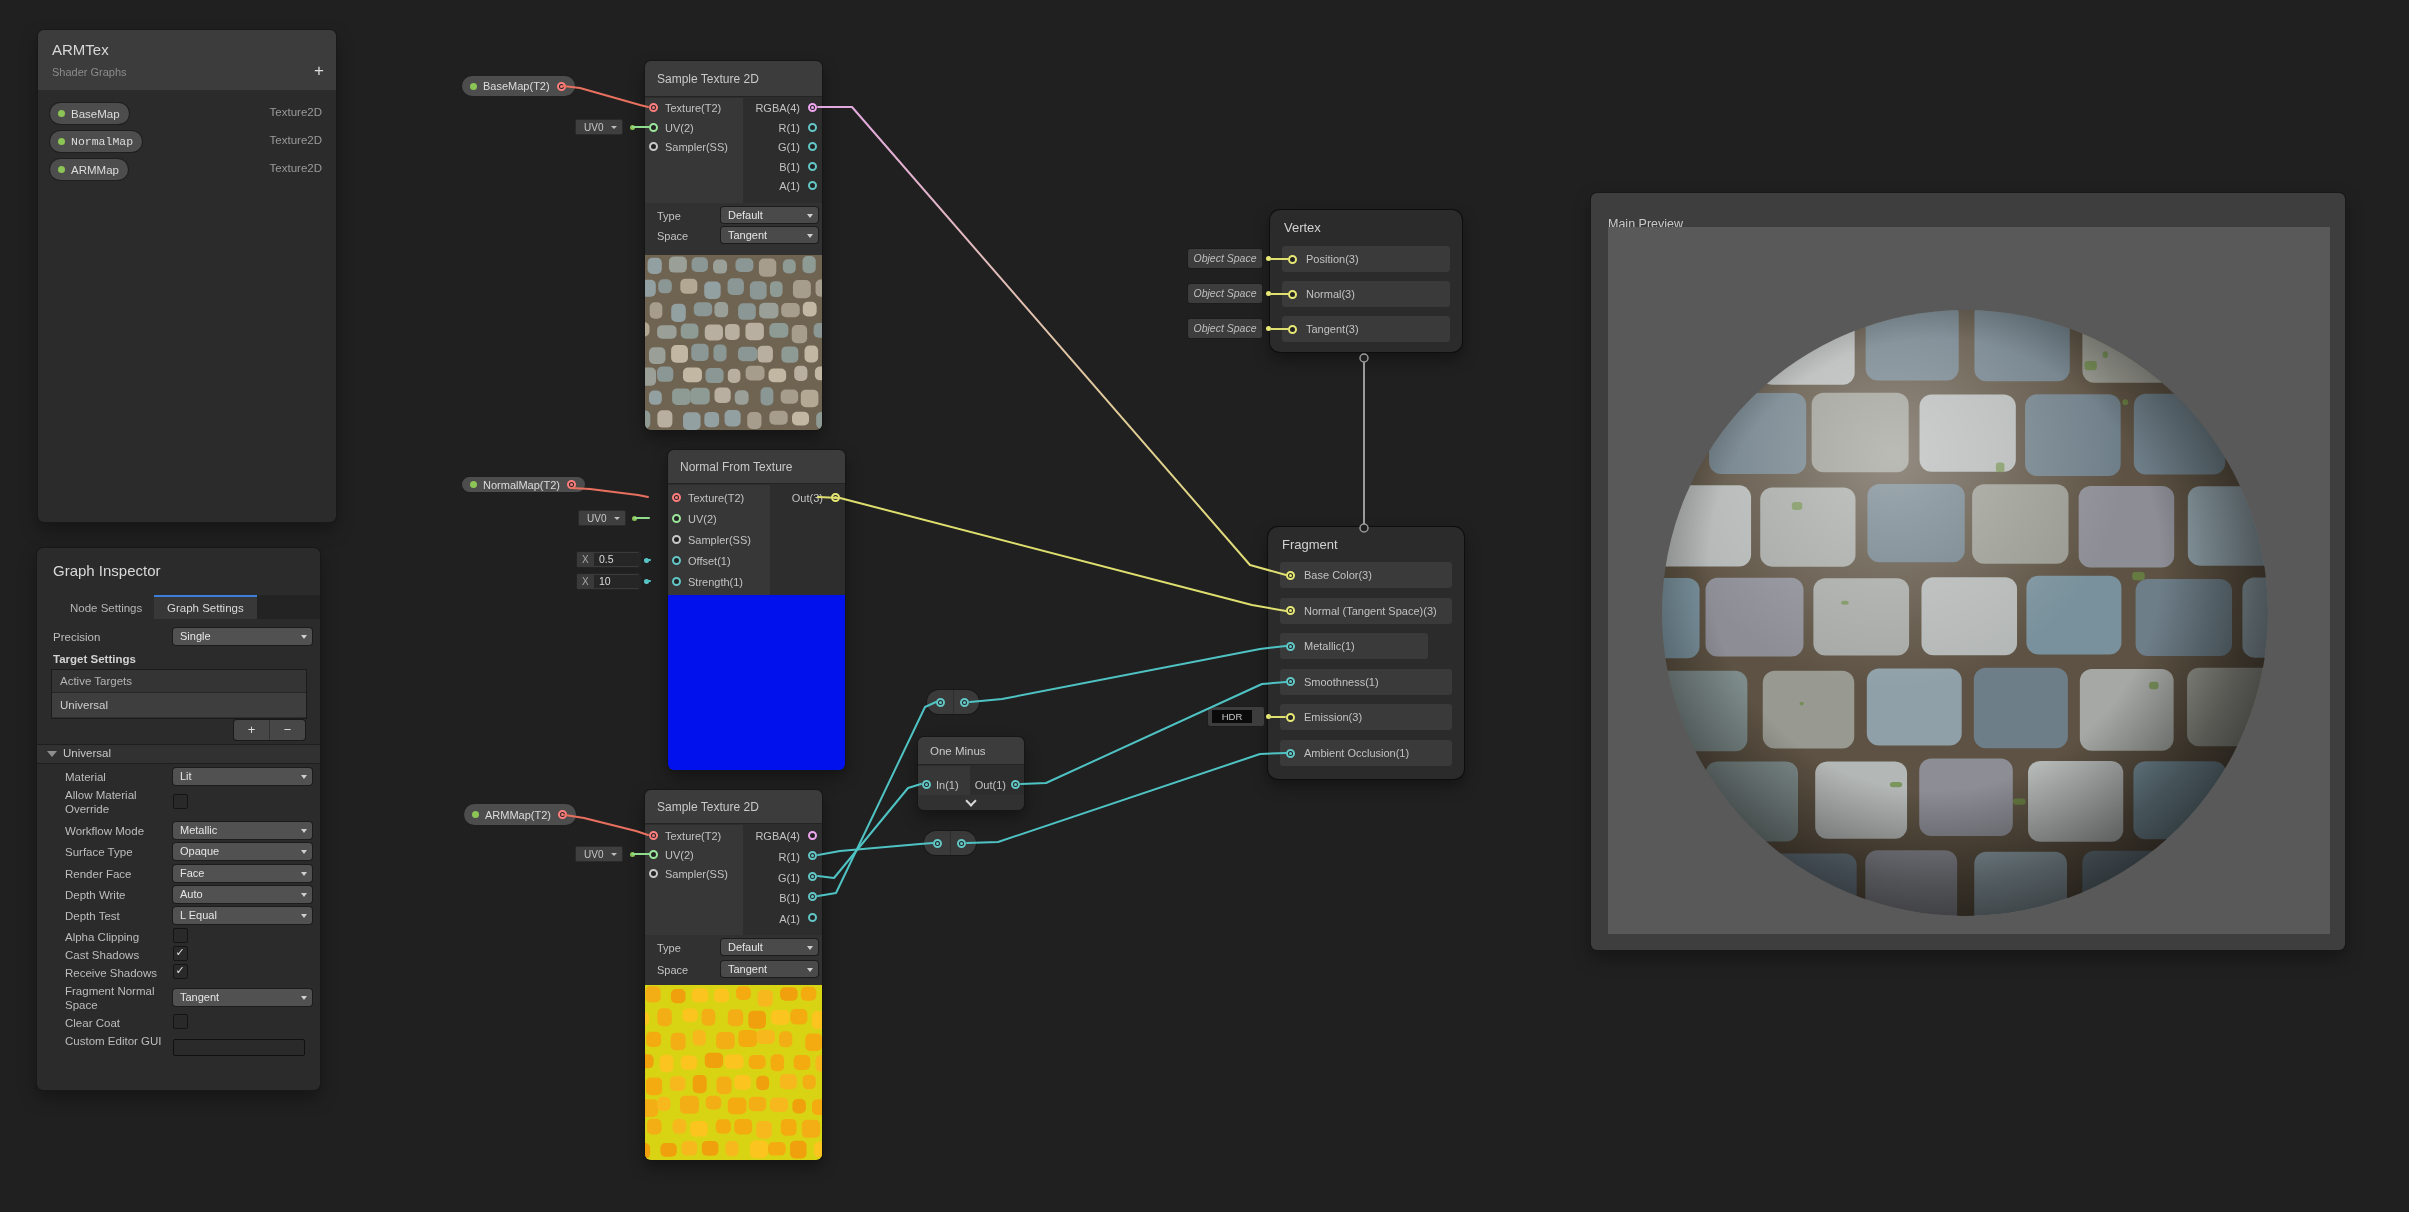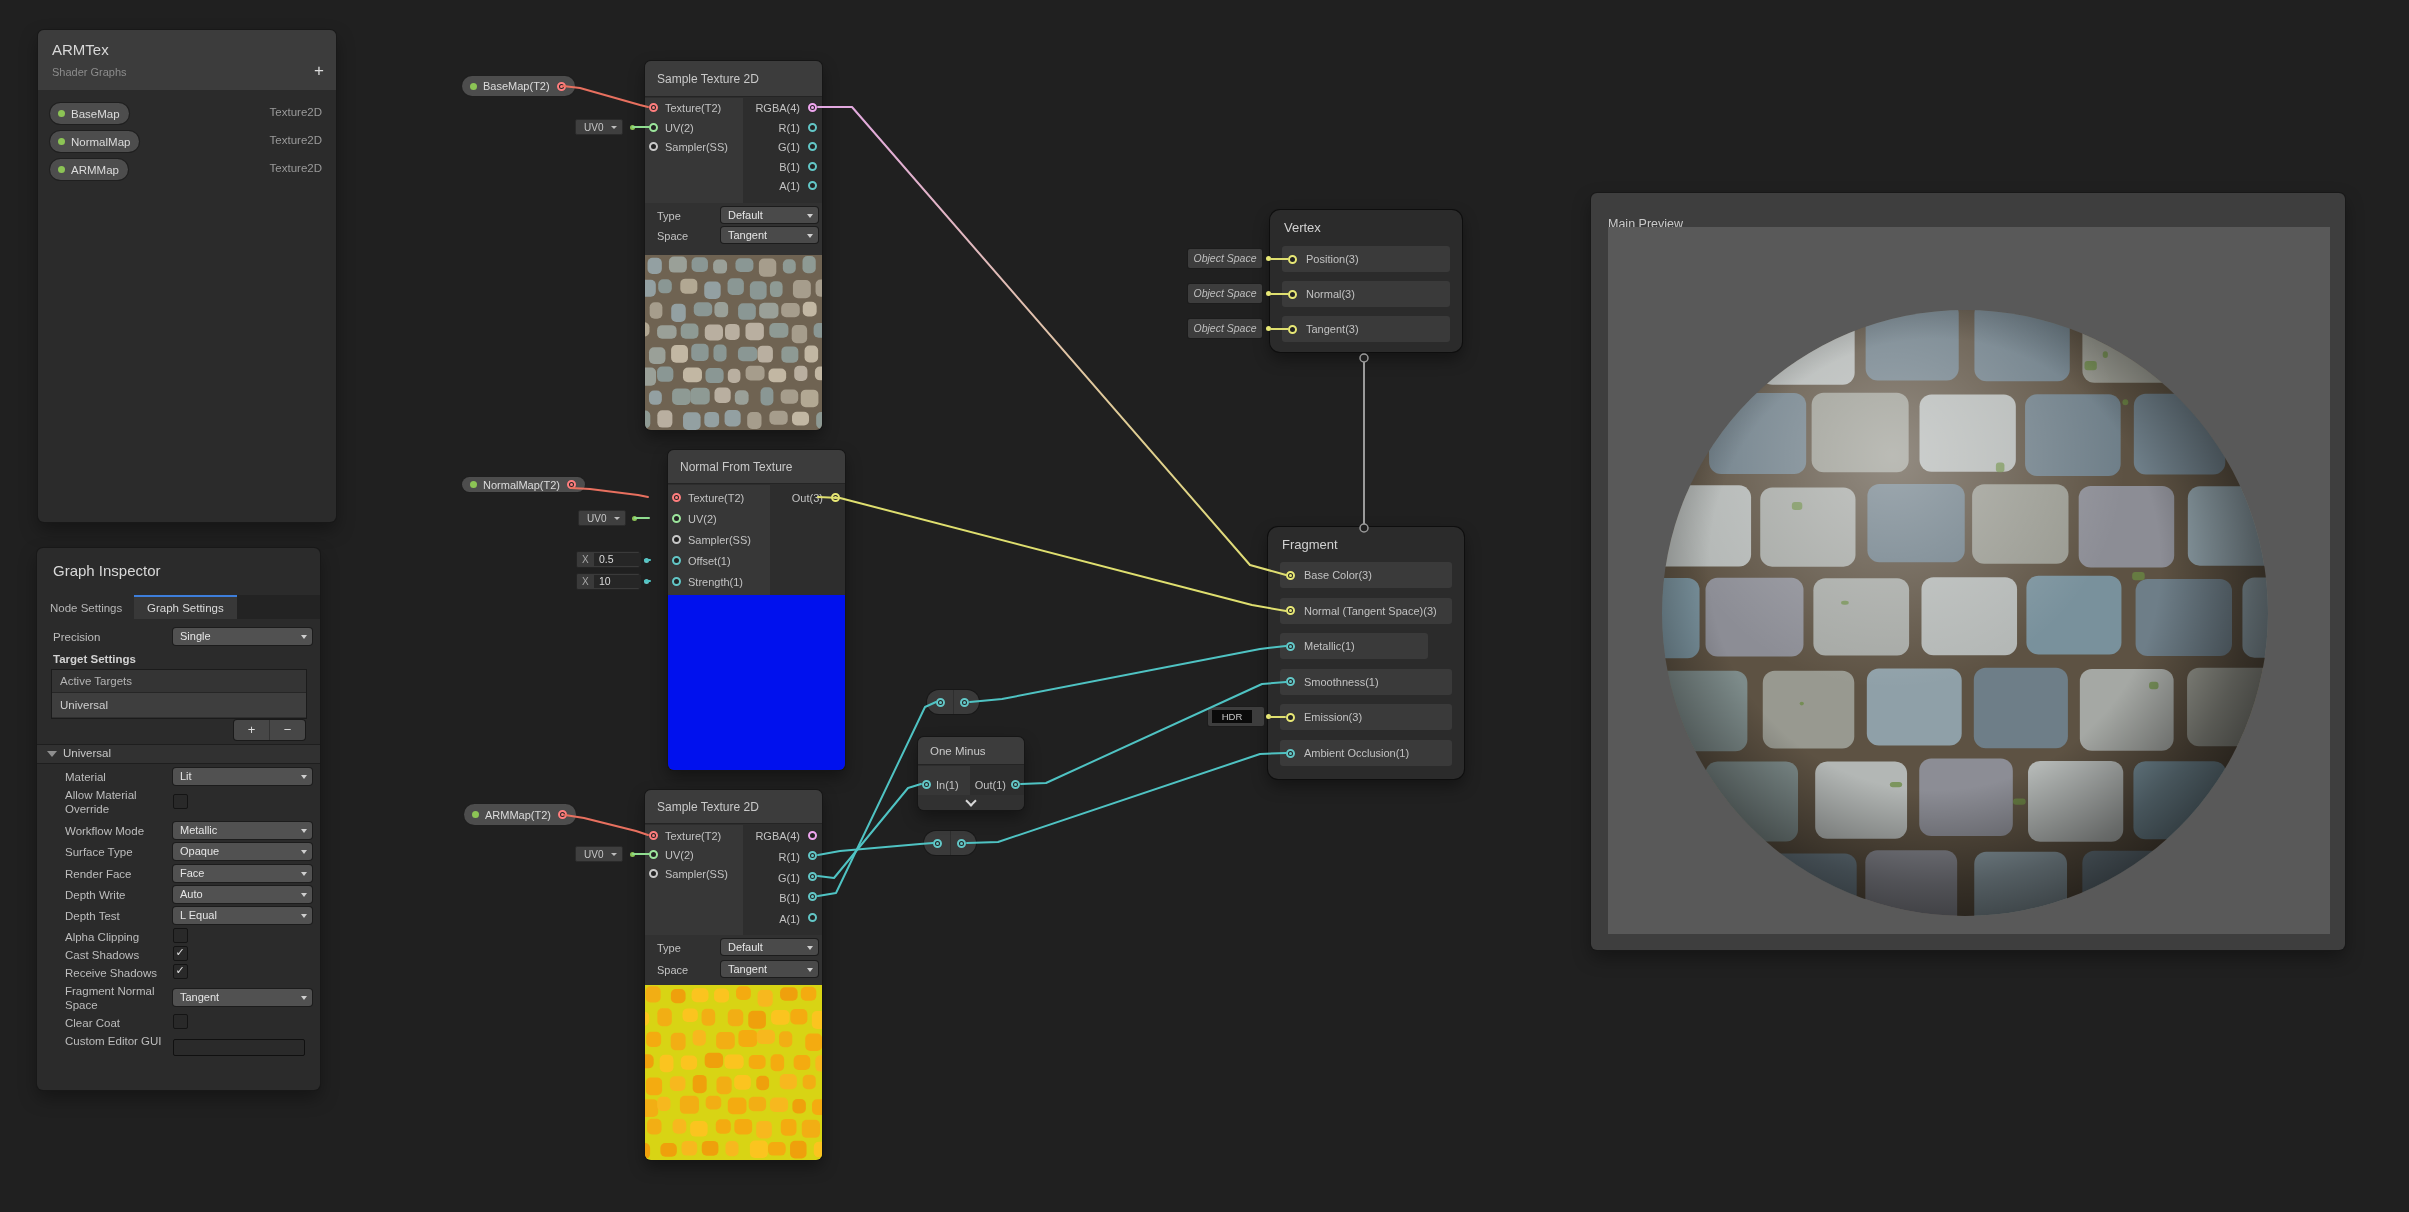--- a/index.html
+++ b/index.html
@@ -80,38 +80,38 @@
     <div class="abs plus" style="right:12px;top:32px;">+</div>
   </div>
   <div class="bb-row" style="top:70px;">
     <div class="pill" style="left:12px;top:3px;">
       <span class="dot dot-g"></span>
       <span class="lbl">BaseMap</span>
     </div>
     <span class="typelbl" style="top:6px;">Texture2D</span>
   </div>
   <div class="bb-row" style="top:98px;">
-    <div class="pill" style="left:12px;top:3px;">
+    <div class="pill" style="left:12px;top:3px;font-family:Liberation Mono, monospace;">
       <span class="dot dot-g"></span>
       <span class="lbl">NormalMap</span>
     </div>
     <span class="typelbl" style="top:6px;">Texture2D</span>
   </div>
   <div class="bb-row" style="top:126px;">
     <div class="pill" style="left:12px;top:3px;">
       <span class="dot dot-g"></span>
       <span class="lbl">ARMMap</span>
     </div>
     <span class="typelbl" style="top:6px;">Texture2D</span>
   </div>
 </div>
 
 <div class="panel" style="left:37px;top:548px;width:283px;height:542px;">
   <div class="abs ptitle" style="left:16px;top:14px;">Graph Inspector</div>
-  <div class="tabbar" style="top:47px;">
+  <div class="tabbar" style="top:47px;margin-left:20px;">
     <div class="tab" style="left:0;"><span>Node Settings</span></div>
     <div class="tab active" style="left:97px;"><span>Graph Settings</span></div>
   </div>
   <div class="ins-label" style="top:82px;">Precision</div>
   <div class="dd" style="left:136px;top:80px;width:132px;">
     <span class="dd-text">Single</span>
       <span class="caret"></span>
   </div>
   <div class="ins-label" style="top:104px;font-weight:bold;color:#D2D2D2;width:200px;">Target Settings</div>
   <div class="listbox" style="left:14px;top:121px;width:254px;height:48px;">

